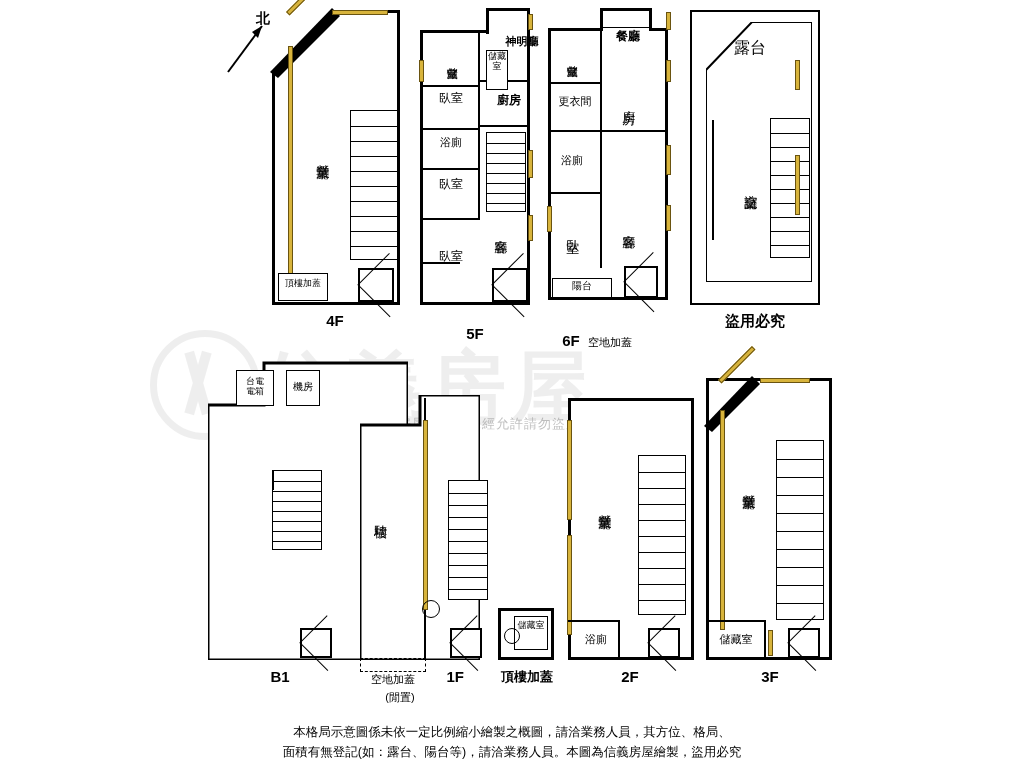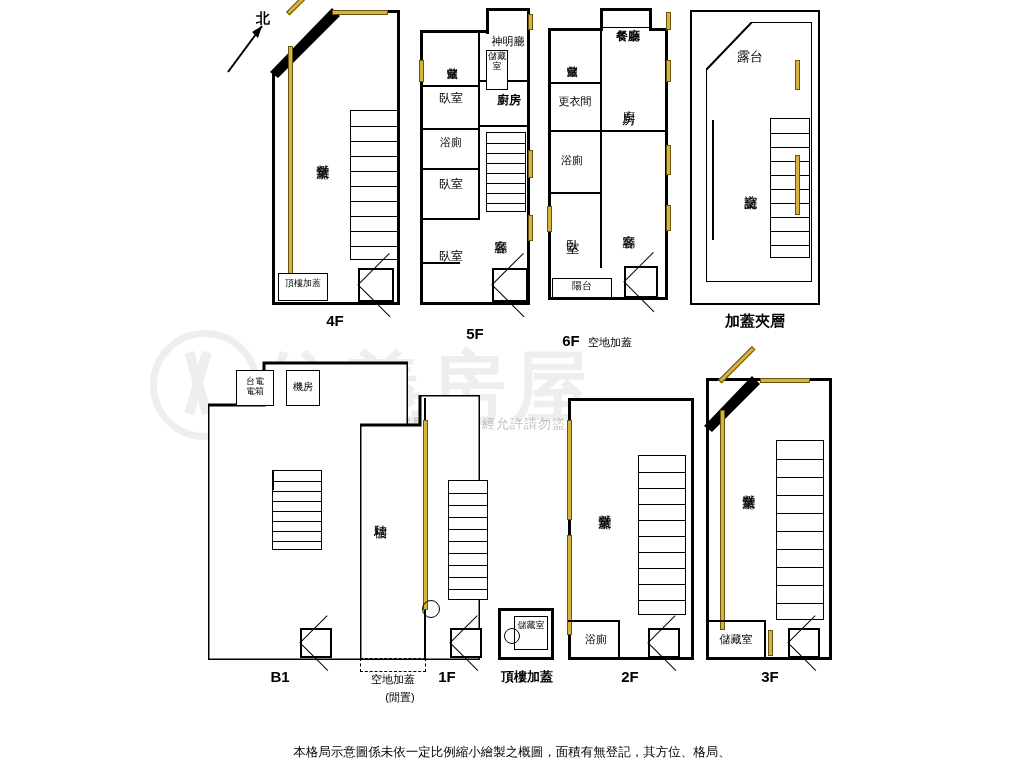--- a/index.html
+++ b/index.html
@@ -110,21 +110,21 @@
     <div class="wall" style="left:420px;top:128px;width:58px;height:2px;"></div>
     <div class="wall" style="left:420px;top:168px;width:58px;height:2px;"></div>
     <div class="wall" style="left:420px;top:218px;width:58px;height:2px;"></div>
     <div class="wall" style="left:480px;top:80px;width:50px;height:2px;"></div>
     <div class="wall" style="left:480px;top:125px;width:50px;height:2px;"></div>
     <div class="wall" style="left:420px;top:262px;width:40px;height:2px;"></div>
 
     <div class="thinbox" style="left:486px;top:50px;width:22px;height:40px;"></div>
     <div class="lbl" style="left:484px;top:52px;width:26px;font-size:9px;line-height:1.1;">儲藏室</div>
     <div class="vlbl sm" style="left:446px;top:38px;height:42px;">儲藏室</div>
-    <div class="lbl" style="left:486px;top:36px;width:44px;font-size:11px;">神明廳</div>
+    <div class="lbl" style="left:500px;top:36px;width:44px;font-size:11px;font-weight:bold;">神明廳</div>
     <div class="lbl" style="left:492px;top:94px;width:34px;font-size:12px;font-weight:bold;">廚房</div>
     <div class="lbl" style="left:430px;top:92px;width:42px;font-size:12px;">臥室</div>
     <div class="lbl" style="left:430px;top:137px;width:42px;font-size:11px;">浴廁</div>
     <div class="lbl" style="left:430px;top:178px;width:42px;font-size:12px;">臥室</div>
     <div class="lbl" style="left:430px;top:250px;width:42px;font-size:12px;">臥室</div>
     <div class="vlbl" style="left:494px;top:205px;height:50px;">客廳</div>
     <div class="stair" style="left:486px;top:132px;width:40px;height:80px;">
       <i style="top:10px"></i>
         <i style="top:20px"></i>
         <i style="top:30px"></i>
@@ -172,36 +172,36 @@
 
   <div>
     <div class="thinbox" style="left:690px;top:10px;width:130px;height:295px;border:2px solid #000;"></div>
 
     <div class="abs" style="left:706px;top:22px;width:106px;height:260px;">
       <svg width="106" height="260">
         <polygon points="0,48 46,0 106,0 106,260 0,260" fill="#ffffff" stroke="#000" stroke-width="2"></polygon>
       </svg>
     </div>
     <div class="wall" style="left:712px;top:120px;width:2px;height:120px;"></div>
-    <div class="lbl" style="left:722px;top:50px;width:56px;font-size:13px;">露台</div>
+    <div class="lbl" style="left:722px;top:40px;width:56px;font-size:16px;">露台</div>
     <div class="vlbl" style="left:744px;top:150px;height:70px;">交誼廳</div>
     <div class="stair" style="left:770px;top:118px;width:40px;height:140px;">
       <i style="top:14px"></i>
         <i style="top:28px"></i>
         <i style="top:42px"></i>
         <i style="top:56px"></i>
       <i style="top:70px"></i>
         <i style="top:84px"></i>
         <i style="top:98px"></i>
         <i style="top:112px"></i>
         <i style="top:126px"></i>
     </div>
     <div class="win v" style="left:795px;top:60px;height:30px;"></div>
     <div class="win v" style="left:795px;top:155px;height:60px;"></div>
-    <div class="floor-tag" style="left:700px;top:312px;width:110px;">加蓋夾層</div>
+    <div class="floor-tag" style="left:700px;top:312px;width:110px;">盜用必究</div>
   </div>
 
   <div class="wm">
     <div class="logo"></div>
     <div class="txt">信義房屋</div>
   </div>
   <div class="wm2">本格局圖為信義房屋繪製，未經允許請勿盜用，違者必究</div>
 
   <div>
     <div class="abs" style="left:208px;top:355px;width:200px;height:305px;">
@@ -246,21 +246,21 @@
       <i style="top:60px"></i>
         <i style="top:72px"></i>
         <i style="top:84px"></i>
         <i style="top:96px"></i>
         <i style="top:108px"></i>
     </div>
     <div class="abs" style="left:422px;top:600px;width:16px;height:16px;border:1px solid #000;border-radius:50%;"></div>
     <div class="xbox" style="left:450px;top:628px;width:32px;height:30px;"></div>
     <div class="dash" style="left:360px;top:658px;width:66px;height:14px;"></div>
     <div class="floor-tag small" style="left:356px;top:672px;width:74px;">空地加蓋</div>
-    <div class="floor-tag" style="left:430px;top:668px;width:34px;">1F</div>
+    <div class="floor-tag" style="left:430px;top:668px;width:34px;text-align:right;">1F</div>
     <div class="floor-tag small" style="left:370px;top:690px;width:60px;">(閒置)</div>
   </div>
 
   <div>
     <div class="room-outline" style="left:498px;top:608px;width:56px;height:52px;"></div>
     <div class="thinbox" style="left:514px;top:616px;width:34px;height:34px;"></div>
     <div class="lbl" style="left:512px;top:620px;width:38px;font-size:9px;line-height:1.15;">儲藏室</div>
     <div class="abs" style="left:504px;top:628px;width:14px;height:14px;border:1px solid #000;border-radius:50%;"></div>
     <div class="floor-tag" style="left:490px;top:668px;width:74px;font-size:13px;">頂樓加蓋</div>
   </div>
@@ -312,16 +312,17 @@
     </div>
     <div class="wall" style="left:706px;top:620px;width:60px;height:2px;"></div>
     <div class="wall" style="left:764px;top:620px;width:2px;height:40px;"></div>
     <div class="lbl" style="left:708px;top:634px;width:56px;font-size:11px;">儲藏室</div>
     <div class="xbox" style="left:788px;top:628px;width:32px;height:30px;"></div>
     <div class="win v" style="left:768px;top:630px;height:26px;"></div>
     <div class="floor-tag" style="left:740px;top:668px;width:60px;">3F</div>
   </div>
 
   <div class="footer">
-    <div>本格局示意圖係未依一定比例縮小繪製之概圖，面積有無登記，其方位、格局、</div>
+    <div>本格局示意圖係未依一定比例縮小繪製之概圖，請洽業務人員，其方位、格局、</div>
+    <div>面積有無登記(如：露台、陽台等)，請洽業務人員。本圖為信義房屋繪製，盜用必究</div>
   </div>
 
 </div>
 
 </body></html>

